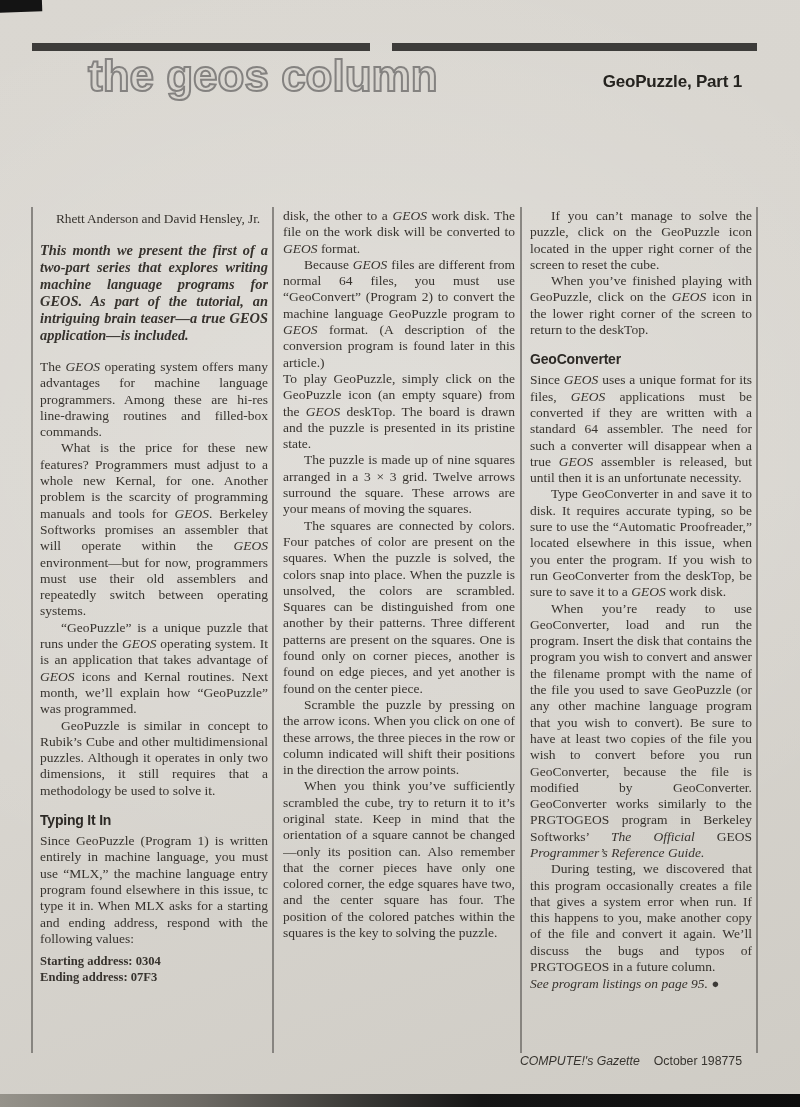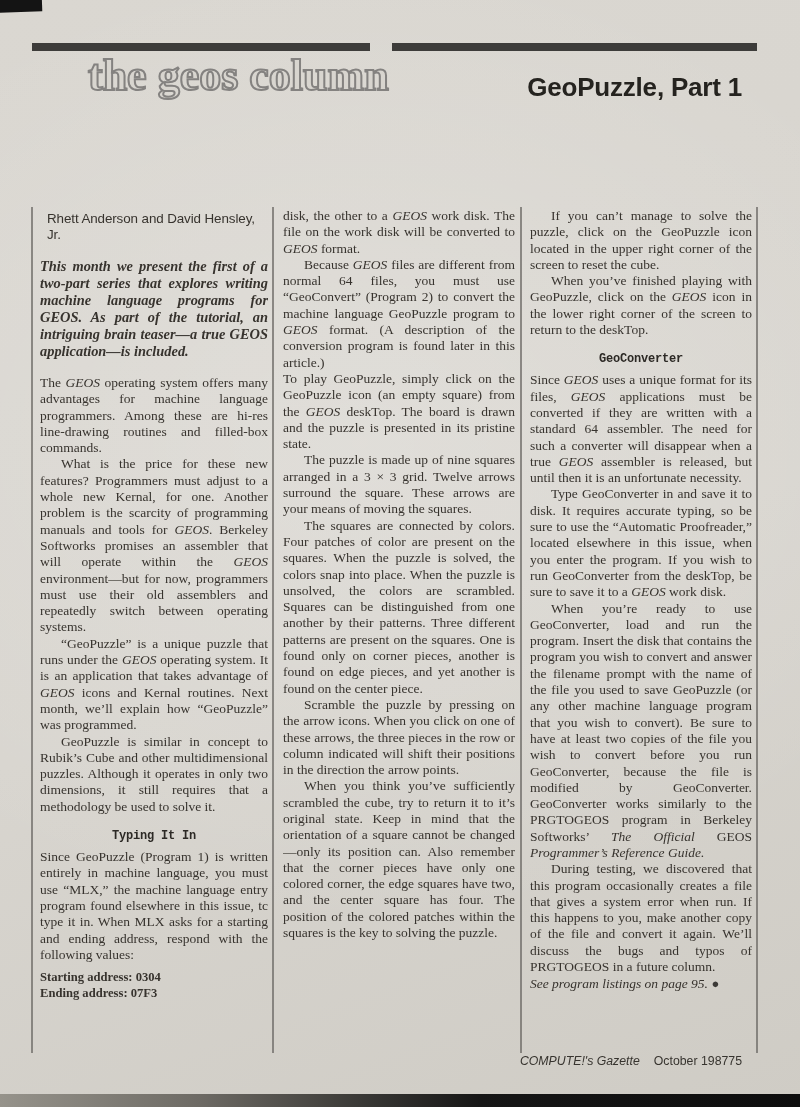--- a/index.html
+++ b/index.html
@@ -31,65 +31,65 @@
   .bottom-strip{
     position:absolute;left:0;right:0;bottom:0;height:13px;
     background:linear-gradient(90deg,#96938b 0%,#6d6a64 25%,#3a3936 45%,#161616 60%,#0d0d0d 100%);
   }
   
   .bar-seg{position:absolute;top:43px;height:8px;background:var(--bar);}
   .bar-left{left:32px;width:338px;}
   .bar-right{left:392px;width:365px;}
   .masthead{
     position:absolute;left:88px;top:53px;
-    font-family:Liberation Serif, serif;
+    font-family:Liberation Sans, sans-serif;
     font-weight:bold;font-size:44px;line-height:46px;
     color:var(--paper);
     -webkit-text-stroke:2px var(--outline);
     letter-spacing:0px;
     white-space:nowrap;
     text-align:center;
   }
   .article-title{
     position:absolute;right:58px;top:72px;
     font-family:"Liberation Sans", sans-serif;
-    font-weight:bold;font-size:26px;color:#25231f;
+    font-weight:bold;font-size:17px;color:#25231f;
     letter-spacing:-0.2px;
   }
   
   .vrule{position:absolute;top:207px;height:846px;width:2px;background:var(--rule);opacity:.75;}
   .vrule.r1{left:31px;}
   .vrule.r2{left:272px;}
   .vrule.r3{left:520px;}
   .vrule.r4{left:756px;}
   
   .col{
     position:absolute;top:208px;height:848px;overflow:hidden;
     font-size:13.5px;line-height:16.3px;
     text-align:justify;
   }
   .col.c1{left:40px;width:228px;}
   .col.c2{left:283px;width:232px;}
   .col.c3{left:530px;width:222px;}
   .byline{
-    font-family:Liberation Sans, sans-serif;
+    font-family:Liberation Serif, serif;
     font-size:13.4px;line-height:16px;text-align:left;
-    margin:3px 0 15px 7px;letter-spacing:-0.1px;
+    margin:3px 0 15px 16px;letter-spacing:-0.1px;
   }
   .intro{
     font-weight:bold;font-style:italic;
     font-size:14.4px;line-height:17px;
     margin:0 0 15px 0;
   }
   .para{margin:0;}
   .para.indent{text-indent:1.55em;}
   .heading{
-    font-family:Liberation Mono, monospace;
-    font-weight:bold;font-size:12px;line-height:18px;
-    margin:12px 0 4px 0;text-align:center;letter-spacing:-0.2px;
+    font-family:Liberation Sans, sans-serif;
+    font-weight:bold;font-size:14px;line-height:18px;
+    margin:12px 0 4px 0;text-align:left;letter-spacing:-0.2px;
     color:#2c2925;
   }
   .addr{
     margin:7px 0 7px 0;text-align:left;
     font-weight:bold;font-size:12.6px;line-height:15.4px;
   }
   .closing{margin:1px 0 0 0;font-style:italic;}
   .end-bullet{font-style:normal;color:#3c3a37;font-size:13px;letter-spacing:0;}
   
   .footer{

